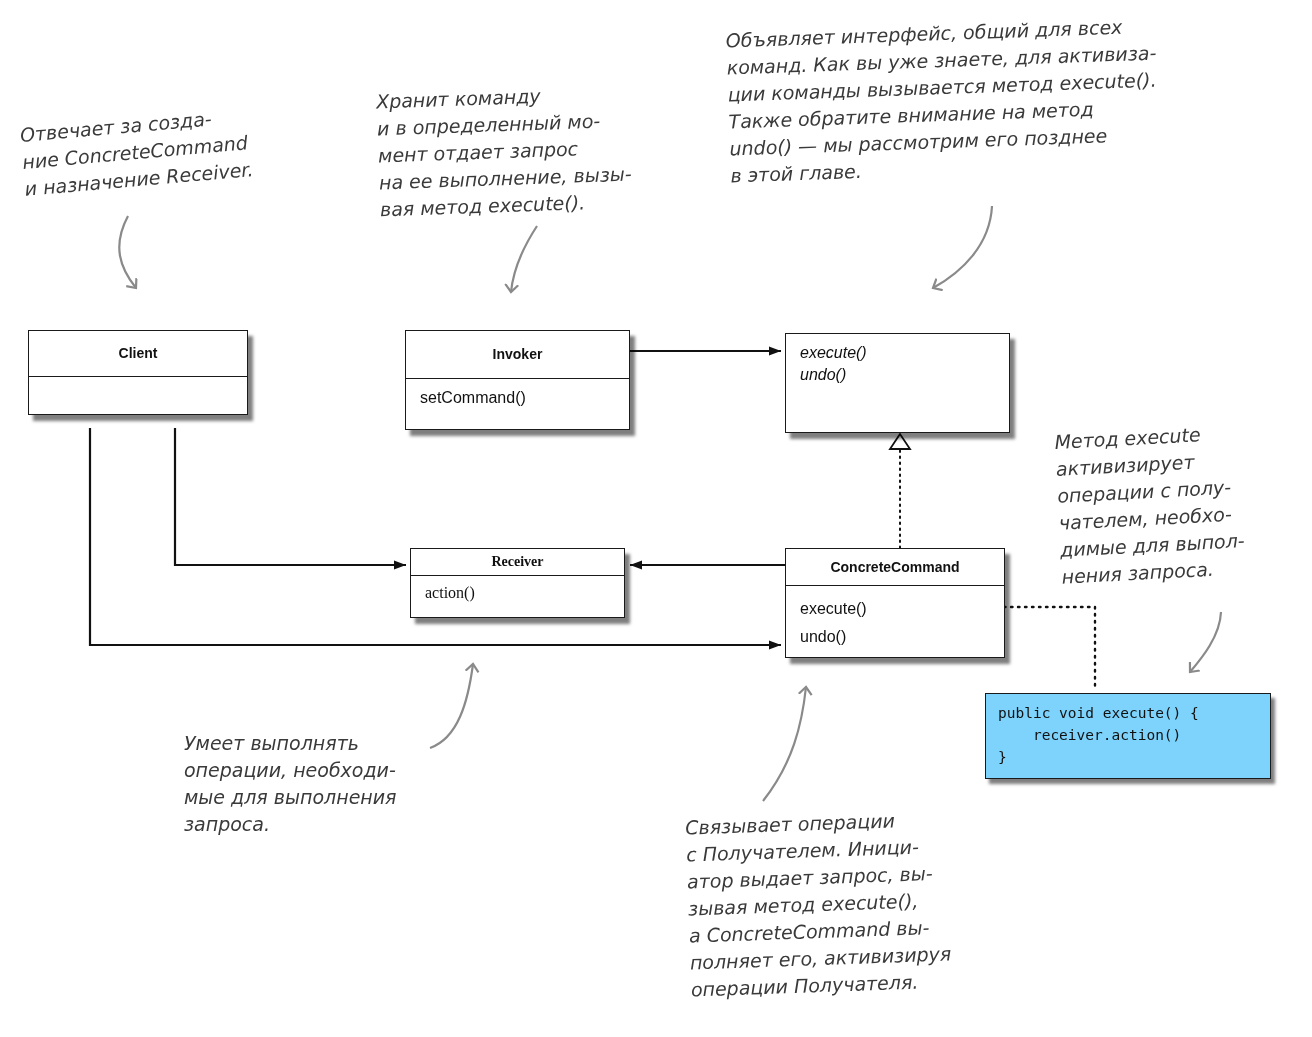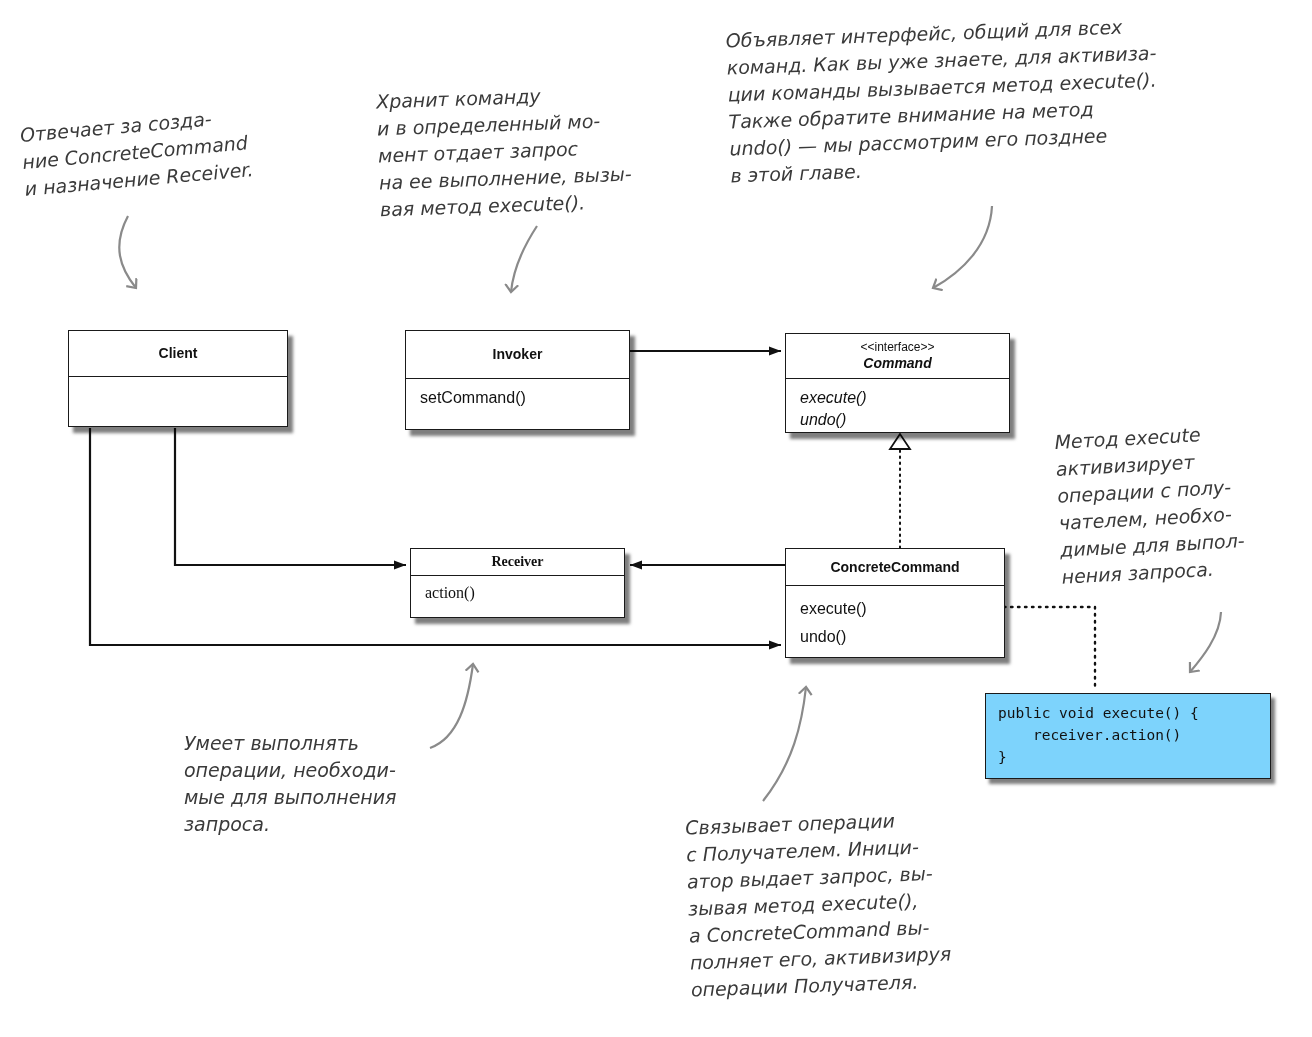--- a/index.html
+++ b/index.html
@@ -96,37 +96,33 @@
 мые для выполнения
 запроса.</div>
   <div class="annotation" style="left:688px; top:810px; transform:rotate(-2deg);">Связывает операции
 с Получателем. Иници-
 атор выдает запрос, вы-
 зывая метод execute(),
 а ConcreteCommand вы-
 полняет его, активизируя
 операции Получателя.</div>
 
-  <div class="uml-box" style="left:28px; top:330px; width:220px; height:97px;margin-left:40px;">
+  <div class="uml-box" style="left:28px; top:330px; width:220px; height:85px;">
     <div class="uml-title" style="height:46px;">Client</div>
     <div class="uml-methods"></div>
   </div>
 
   <div class="uml-box" style="left:405px; top:330px; width:225px; height:100px;">
     <div class="uml-title" style="height:48px;">Invoker</div>
     <div class="uml-methods">
       <div class="uml-method">setCommand()</div>
     </div>
   </div>
 
   <div class="uml-box" style="left:785px; top:333px; width:225px; height:100px;">
-    <div class="uml-title" style="height:45px;">
-      <div class="uml-stereo">&lt;&lt;interface&gt;&gt;</div>
-      <div class="italic">Command</div>
-    </div>
     <div class="uml-methods italic">
       <div class="uml-method">execute()</div>
       <div class="uml-method">undo()</div>
     </div>
   </div>
 
   <div class="uml-box" style="left:410px; top:548px; width:215px; height:70px;font-family:Liberation Serif, serif;">
     <div class="uml-title" style="height:27px;">Receiver</div>
     <div class="uml-methods" style="padding-top:6px;">
       <div class="uml-method">action()</div>

